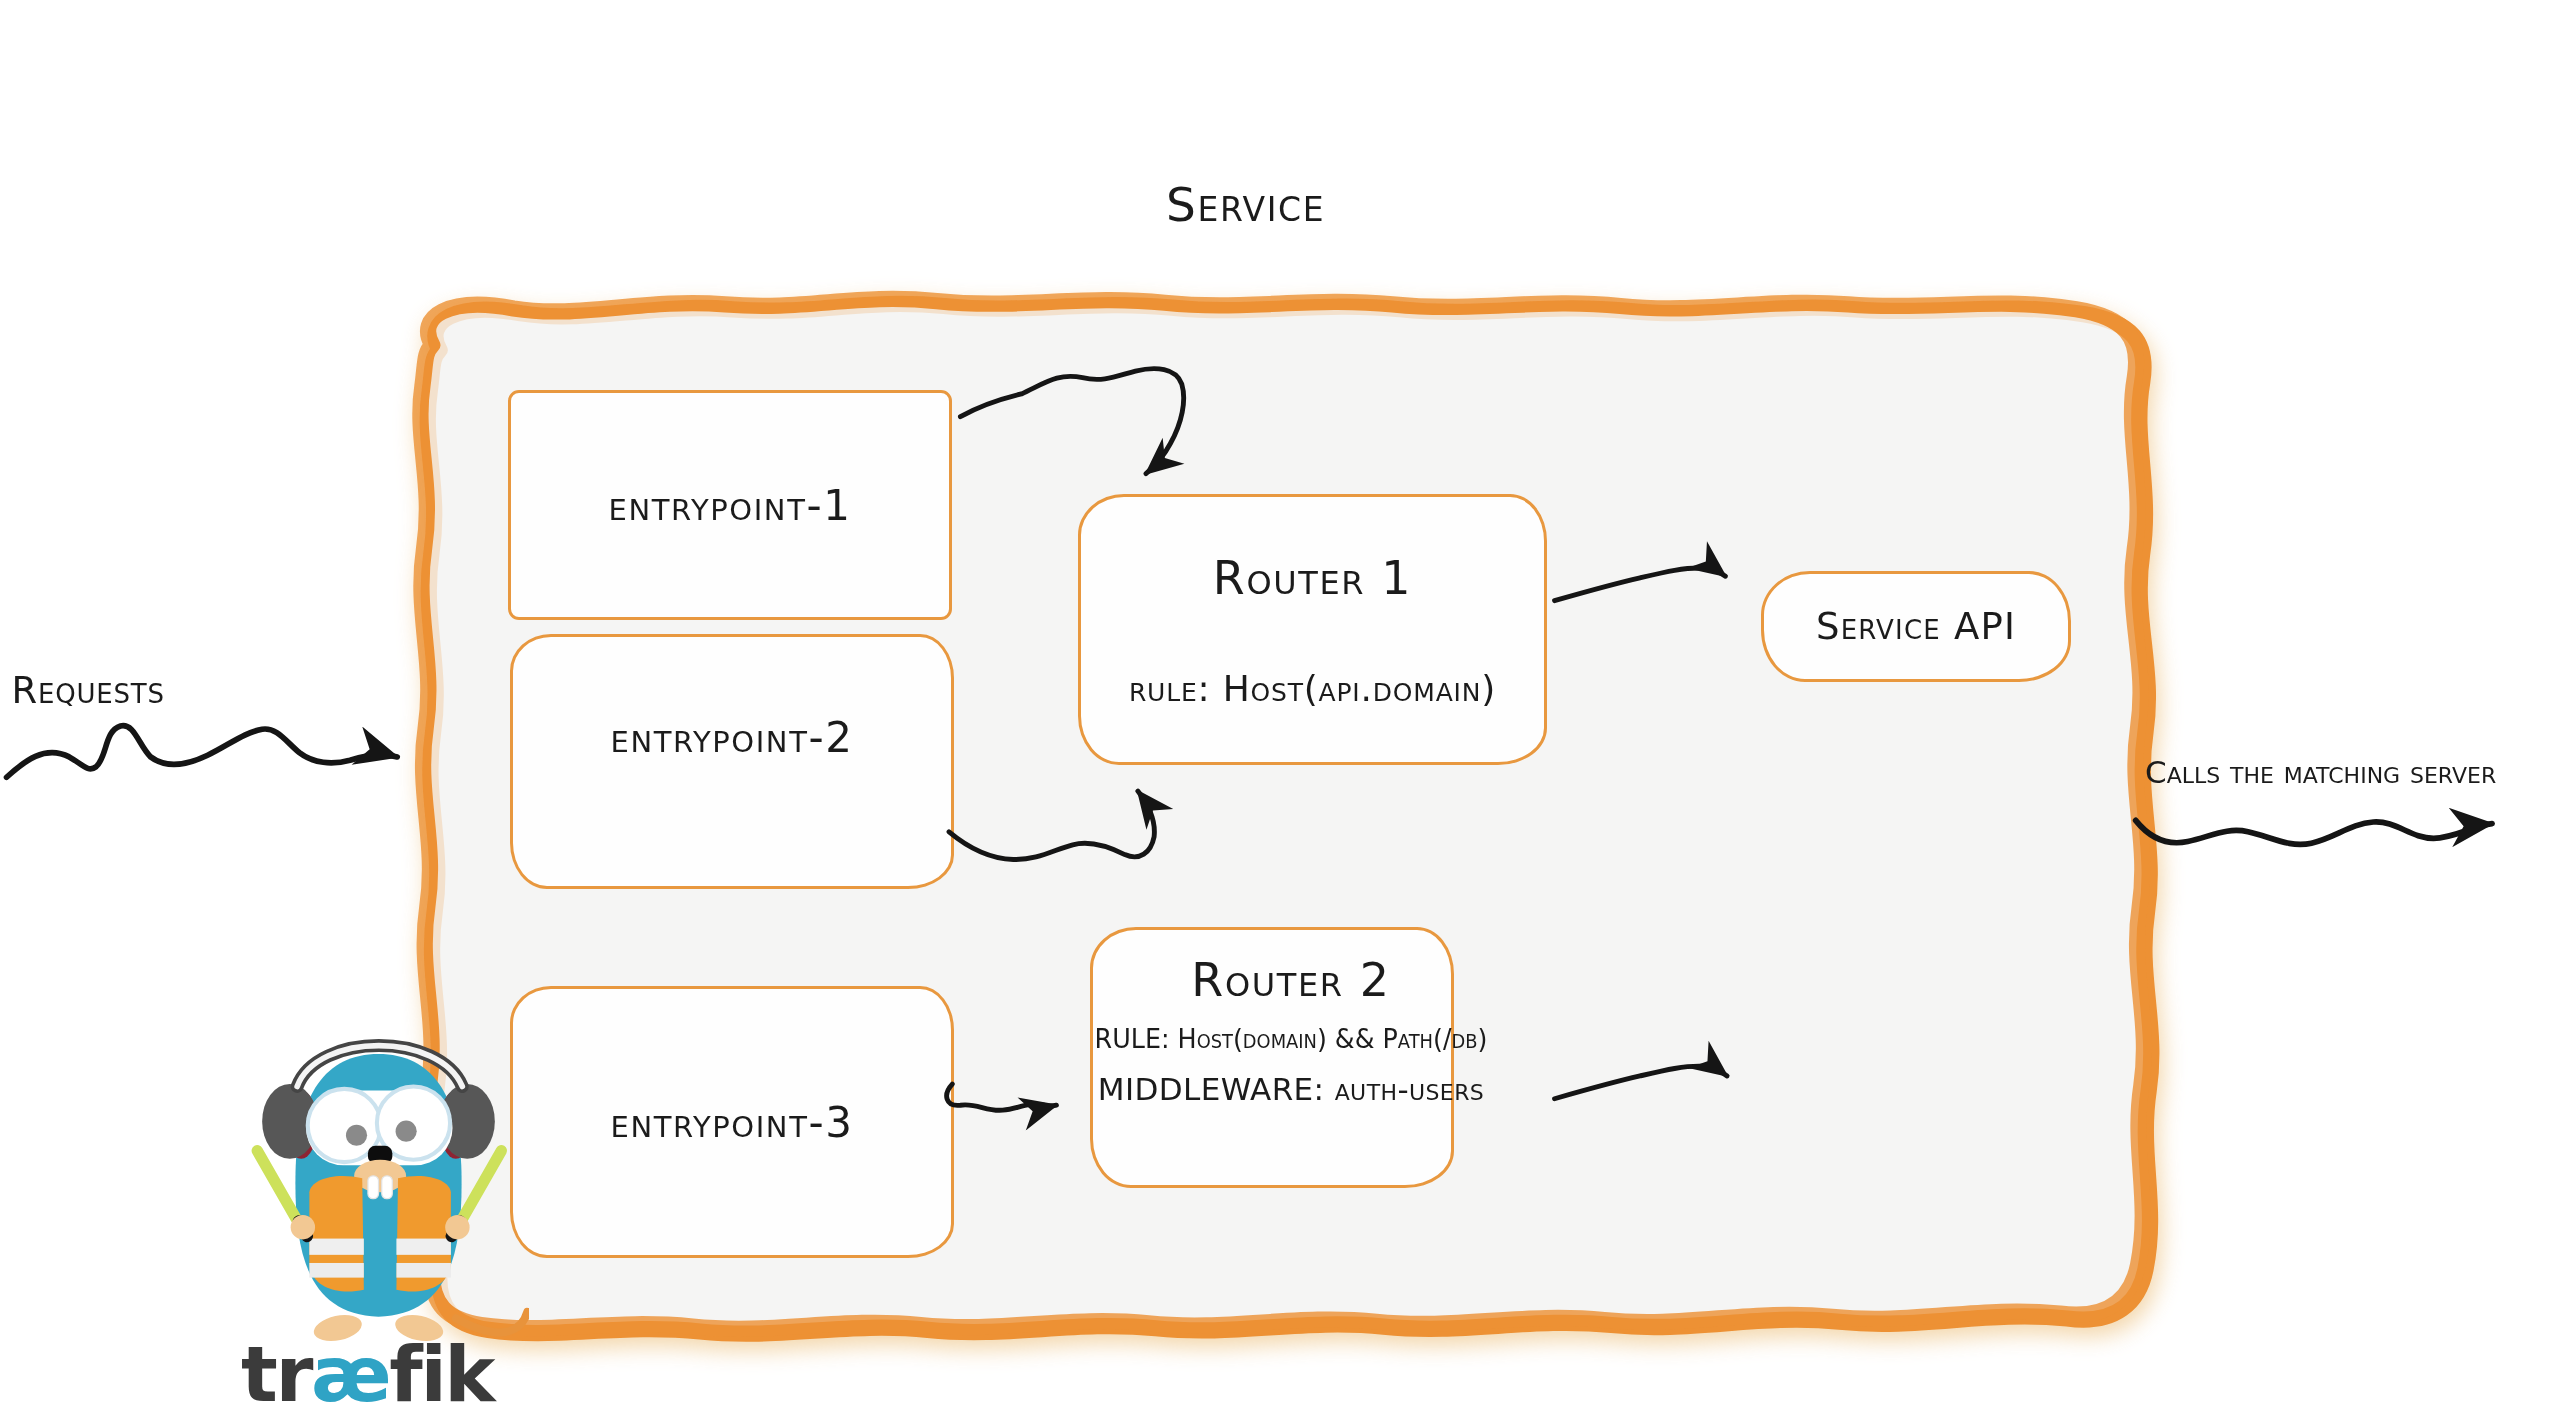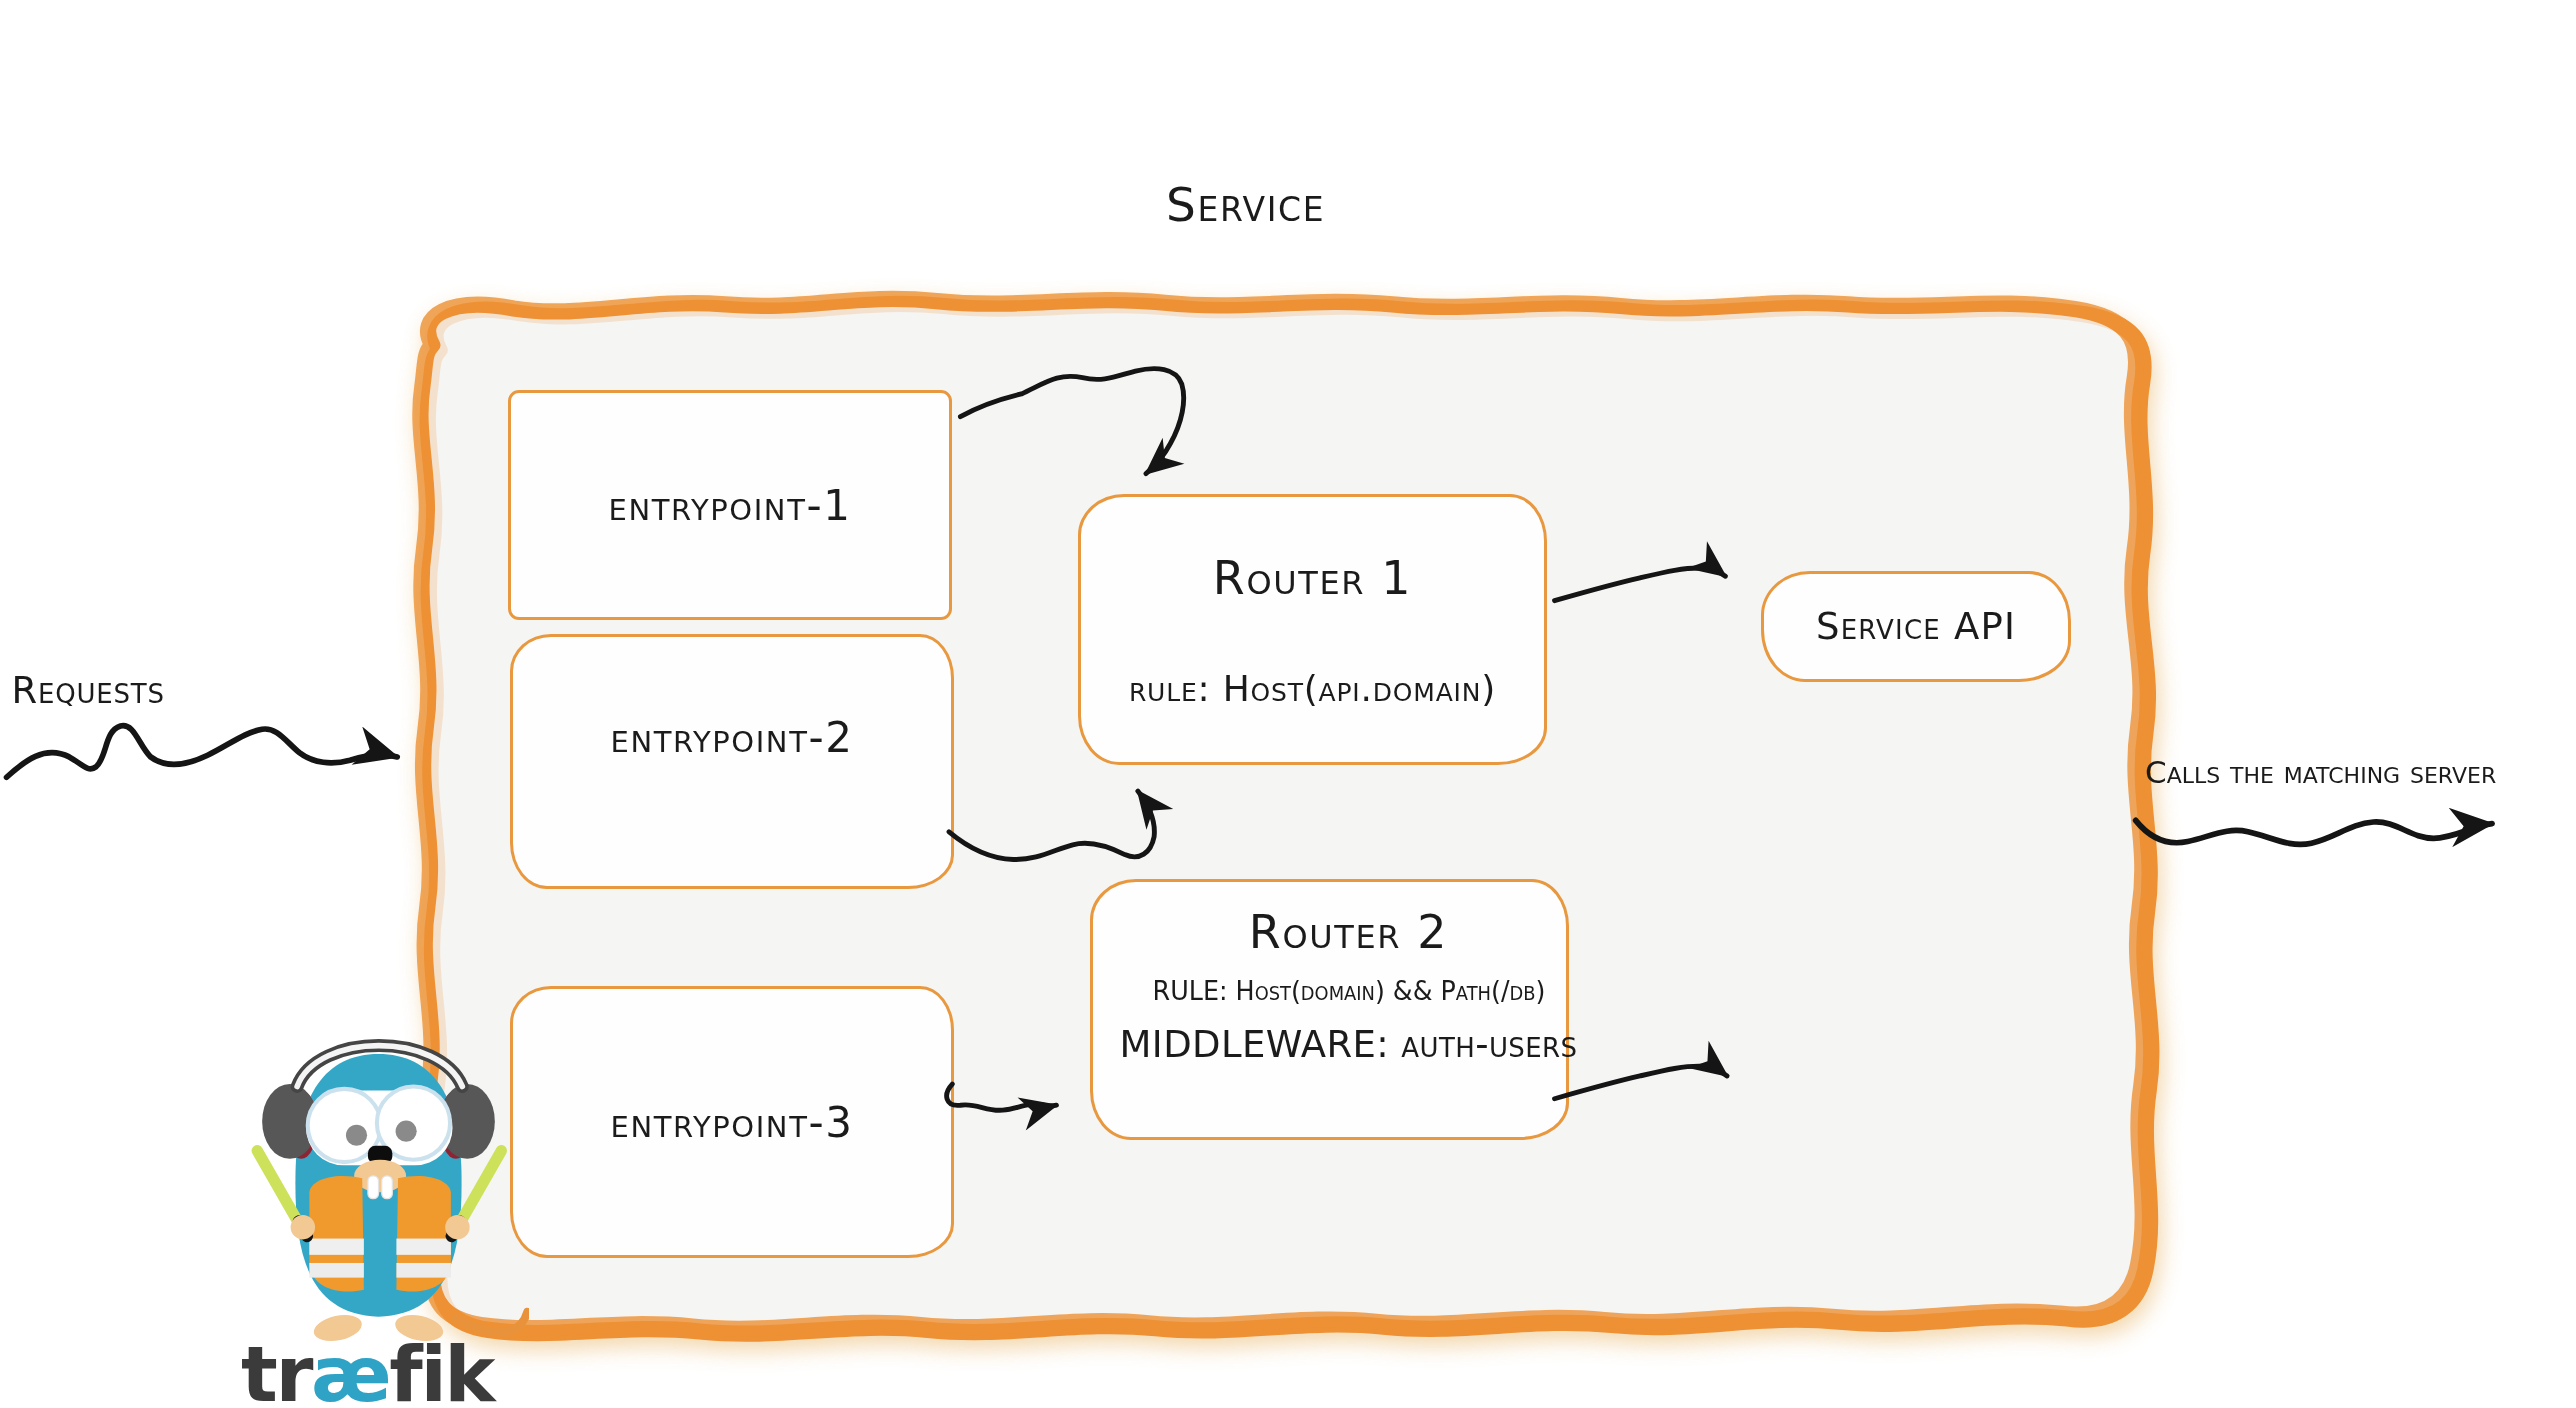--- a/index.html
+++ b/index.html
@@ -18,21 +18,21 @@
     align-items:center; justify-content:center; text-align:center;
     white-space:nowrap;
   }
   .ep   { border-radius:41px 34px 46px 37px / 37px 44px 34px 46px; }
   .rt   { border-radius:46px 37px 49px 41px / 41px 47px 37px 49px; }
   .svc  { border-radius:49px 42px 52px 44px / 44px 50px 41px 52px; }
   .ep-label   { font-size:42px; letter-spacing:1.6px; }
   .rt-title   { font-size:46px; letter-spacing:1.6px; }
   .rt-rule    { font-size:36px; letter-spacing:0.8px; }
   .rt2-rule   { font-size:27px; letter-spacing:0; transform:scaleX(.94); }
-  .rt2-mw     { font-size:37px; letter-spacing:0.4px; }
+  .rt2-mw     { font-size:31px; letter-spacing:0.4px; }
   .svc-label  { font-size:37px; letter-spacing:1.2px; line-height:1.5; white-space:normal; }
   .floating-label { position:absolute; white-space:nowrap; }
   #diagram-title  { left:1166px; top:177px;  font-size:47px; letter-spacing:1.6px; }
   #requests-label { left:11.4px;   top:669px;  font-size:37px; letter-spacing:0.8px; }
   #calls-label    { left:2145px; top:754px;  font-size:31px; letter-spacing:0; }
   #wordmark {
     position:absolute; left:241px; top:1336px; font-size:77px; line-height:1;
     font-weight:bold; letter-spacing:-2.4px; color:#3b3b3b; white-space:nowrap;
   }
   #wordmark .ae { color:#2fa3c5; }
@@ -73,21 +73,21 @@
     <div class="ep-label sc" style="margin-top:-49px;">entrypoint-2</div>
   </div>
   <div class="node ep" style="left:510px; top:986px; width:444px; height:272px;">
     <div class="ep-label sc">entrypoint-3</div>
   </div>
 
   <div class="node rt" style="left:1078px; top:494px; width:469px; height:271px;">
     <div class="rt-title sc" style="margin-bottom:63px;">Router 1</div>
     <div class="rt-rule sc">rule: Host(api.domain)</div>
   </div>
-  <div class="node rt" style="left:1090px; top:879px; width:479px; height:261px; justify-content:flex-start; padding-top:23px; gap:16.3px;padding-left:38px;">
+  <div class="node rt" style="left:1090px; top:927px; width:364px; height:261px; justify-content:flex-start; padding-top:23px; gap:16.3px;padding-left:38px;">
     <div class="rt-title sc">Router 2</div>
     <div class="rt2-rule sc">RULE: Host(domain) &amp;&amp; Path(/db)</div>
     <div class="rt2-mw sc">MIDDLEWARE: auth-users</div>
   </div>
 
   <div class="node svc" style="left:1761px; top:523px; width:310px; height:111px;margin-top:48px;">
     <div class="svc-label sc">Service API</div>
   </div>
 
   <svg class="layer" viewBox="0 0 3165 1730" fill="none" stroke="#151515" stroke-linecap="round" stroke-linejoin="round">

